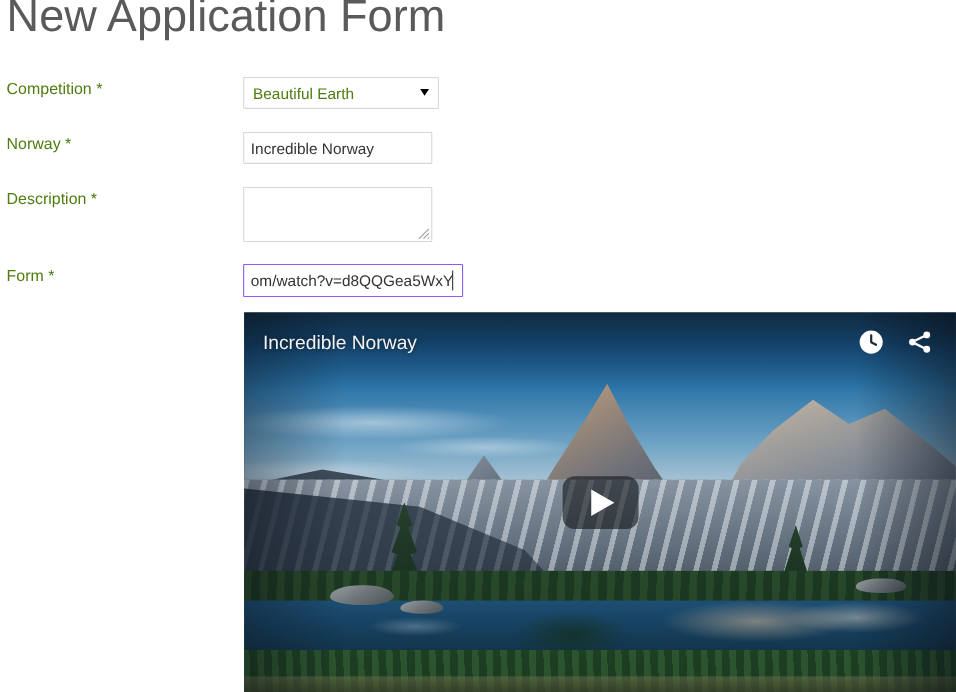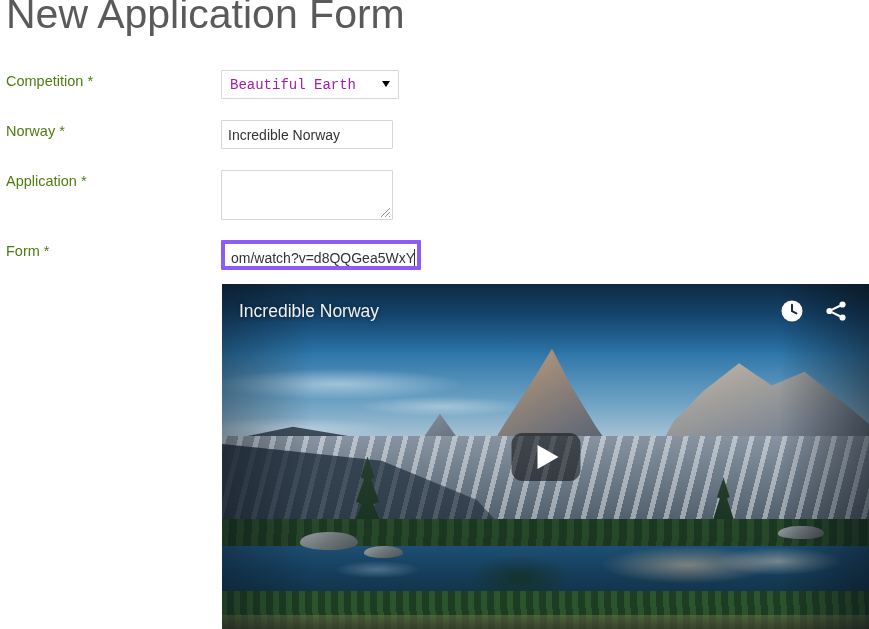--- a/index.html
+++ b/index.html
@@ -65,23 +65,23 @@
   .row-title .field-label       { top: 3px; }
   .row-description .field-label { top: 3px; }
   .row-video .field-label       { top: 3px; }
 
   
   select.form-select {
     width: 178px;
     height: 29px;
     box-sizing: border-box;
     padding: 2px 22px 2px 8px;
-    font-family: Liberation Mono, monospace;
+    font-family: Liberation Sans, sans-serif;
     font-size: 14px;
-    color: #a21caf;
+    color: #4d7c0f;
     background-color: #fff;
     border: 1px solid #d7d7d7;
     border-radius: 1px;
     -webkit-appearance: none;
     -moz-appearance: none;
     appearance: none;
     outline: none;
   }
   .select-wrap {
     position: relative;
@@ -112,21 +112,21 @@
     outline: none;
   }
   input.form-input.title-input { width: 172px; }
 
   .video-input-wrap {
     position: relative;
     box-sizing: border-box;
     width: 200px;
     height: 30px;
     background: #fff;
-    border: 4px solid #8b5cf6;
+    border: 1px solid #8b5cf6;
     border-radius: 1px;
     overflow: hidden;
   }
   .video-input-text {
     position: absolute;
     left: 6px;
     top: 5px;
     font-size: 14px;
     color: #333;
     white-space: nowrap;
@@ -440,21 +440,21 @@
   </div>
 
   <div class="form-row row-title">
     <label class="field-label">Norway *</label>
     <div class="field-control">
       <input class="form-input title-input" type="text" value="Incredible Norway" style="">
     </div>
   </div>
 
   <div class="form-row row-description">
-    <label class="field-label">Application *</label>
+    <label class="field-label">Description *</label>
     <div class="field-control">
       <div class="textarea-wrap">
         <svg class="resize-grip" viewBox="0 0 12 12">
           <line x1="11" y1="2" x2="2" y2="11" stroke="#9a9a9a" stroke-width="1"></line>
           <line x1="11" y1="6" x2="6" y2="11" stroke="#9a9a9a" stroke-width="1"></line>
           <line x1="11" y1="10" x2="10" y2="11" stroke="#9a9a9a" stroke-width="1"></line>
         </svg>
       </div>
     </div>
   </div>

